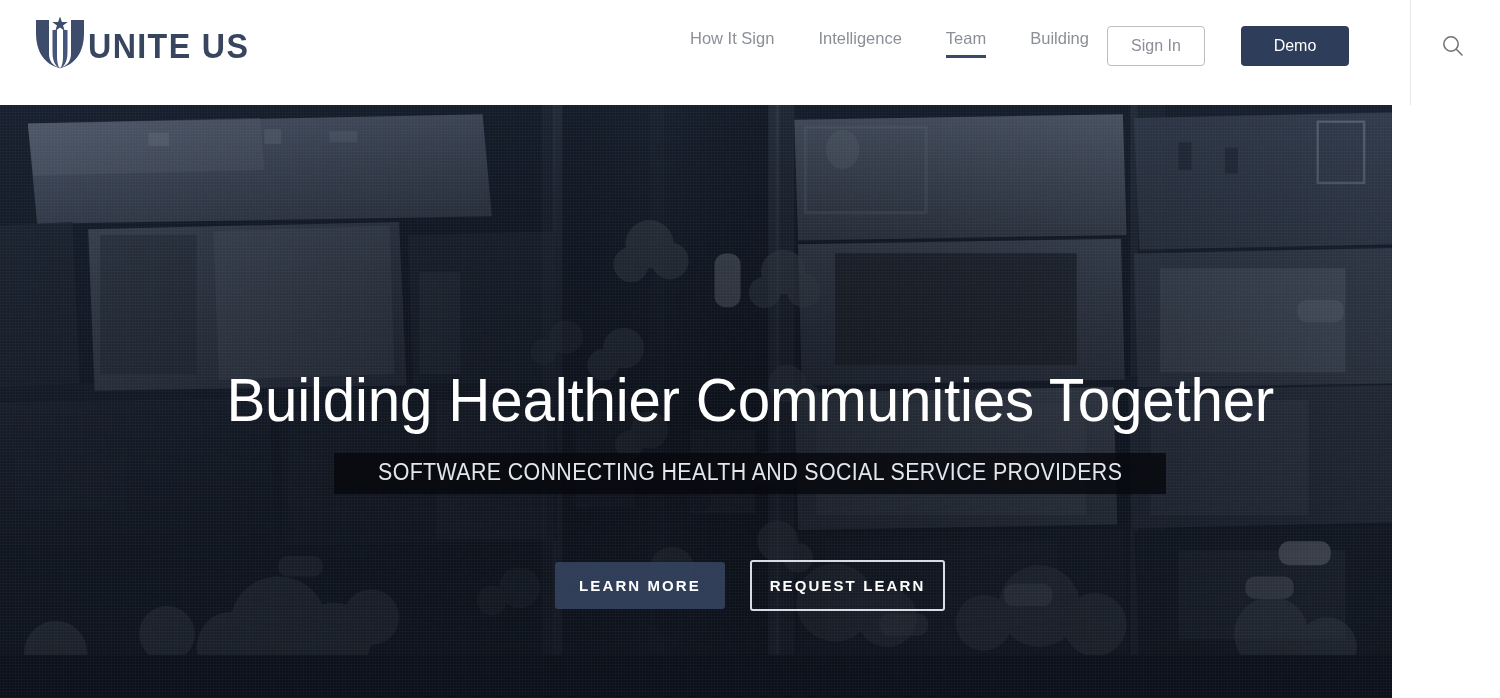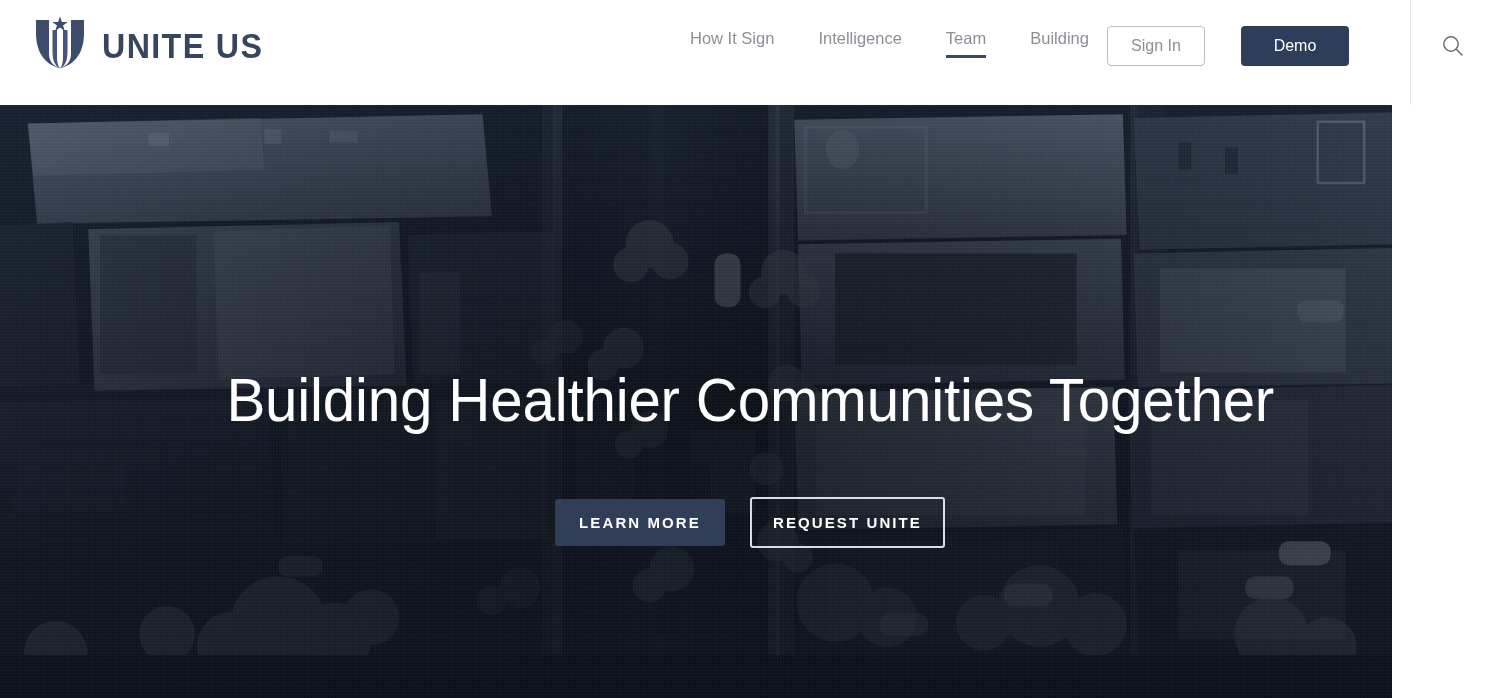--- a/index.html
+++ b/index.html
@@ -18,21 +18,21 @@
   .header {
     position: absolute;
     top: 0; left: 0;
     width: 1500px; height: 105px;
     background: #ffffff;
     z-index: 20;
   }
   .logo-wrap {
     position: absolute;
     left: 32px; top: 16px;
-    display: flex; align-items: center; gap: 14px;
+    display: flex; align-items: center; 
   }
   .logo-mark { width: 56px; height: 58px; display: block; }
   .logo-text {
     font-family: "Liberation Sans", sans-serif;
     font-size: 35px;
     font-weight: bold;
     letter-spacing: 1.5px;
     color: #37455f;
     line-height: 1;
     transform: scaleX(0.92);
@@ -367,20 +367,23 @@
 
       <rect x="836" y="0" width="20" height="593" fill="#8d98a5" opacity="0.22"></rect>
       <rect x="584" y="0" width="14" height="593" fill="#77828f" opacity="0.18"></rect>
     </svg>
 
     <div class="hero-tint"></div>
     <div class="noise"></div>
 
     <div class="hero-content">
       <h1 class="hero-title">Building Healthier Communities Together</h1>
+      <div class="hero-sub-band">
+        <span class="hero-sub">SOFTWARE CONNECTING HEALTH AND SOCIAL SERVICE PROVIDERS</span>
+      </div>
       <div class="hero-cta">
         <button class="btn-learn">LEARN MORE</button>
-        <button class="btn-reqdemo">REQUEST UNITE</button>
+        <button class="btn-reqdemo">REQUEST LEARN</button>
       </div>
     </div>
   </section>
 
 </div>
 
 </body></html>

